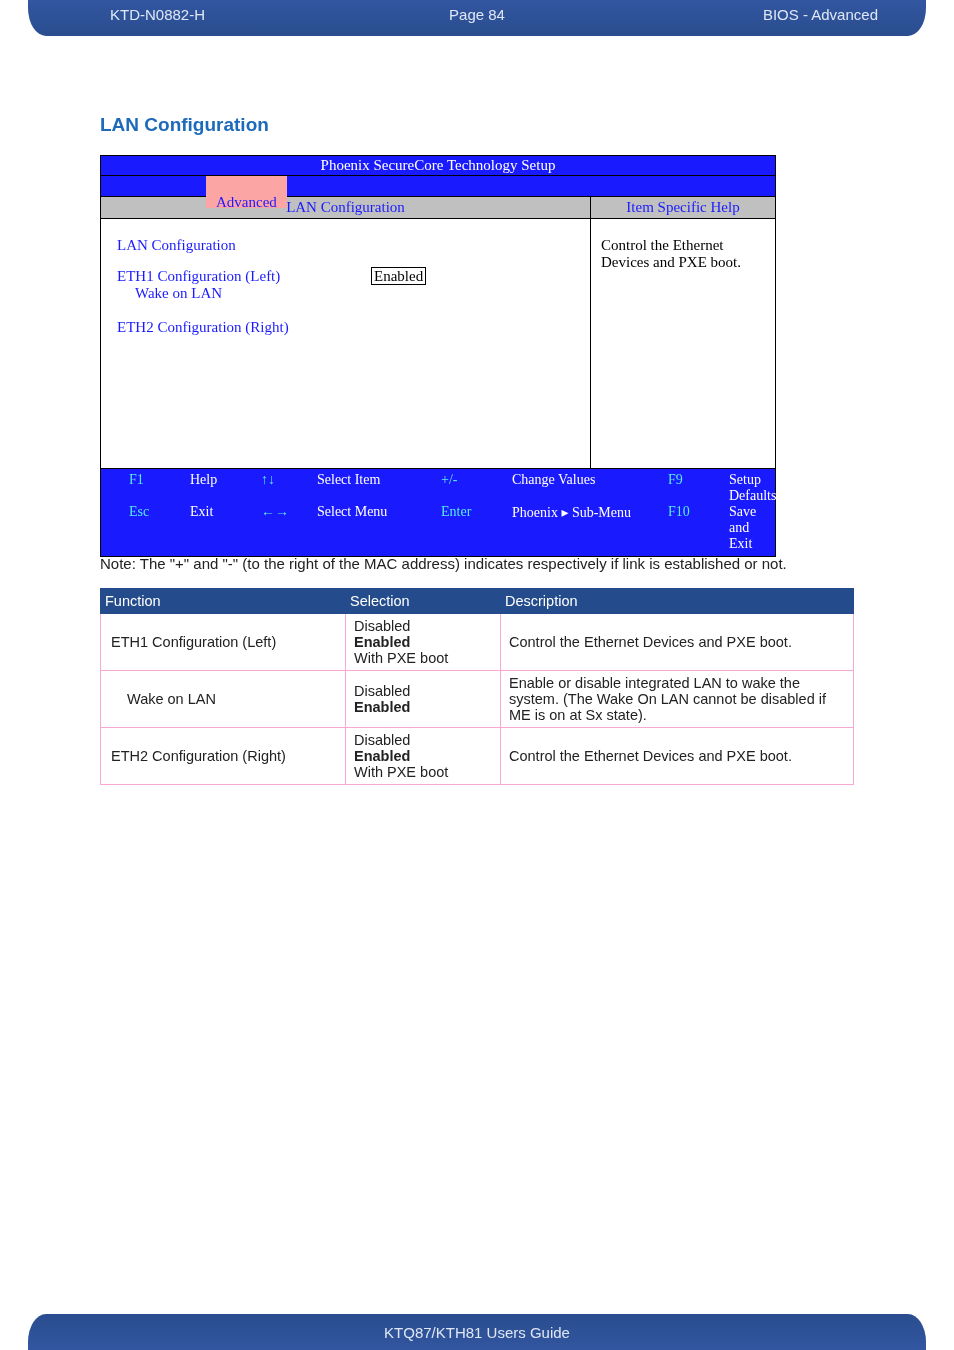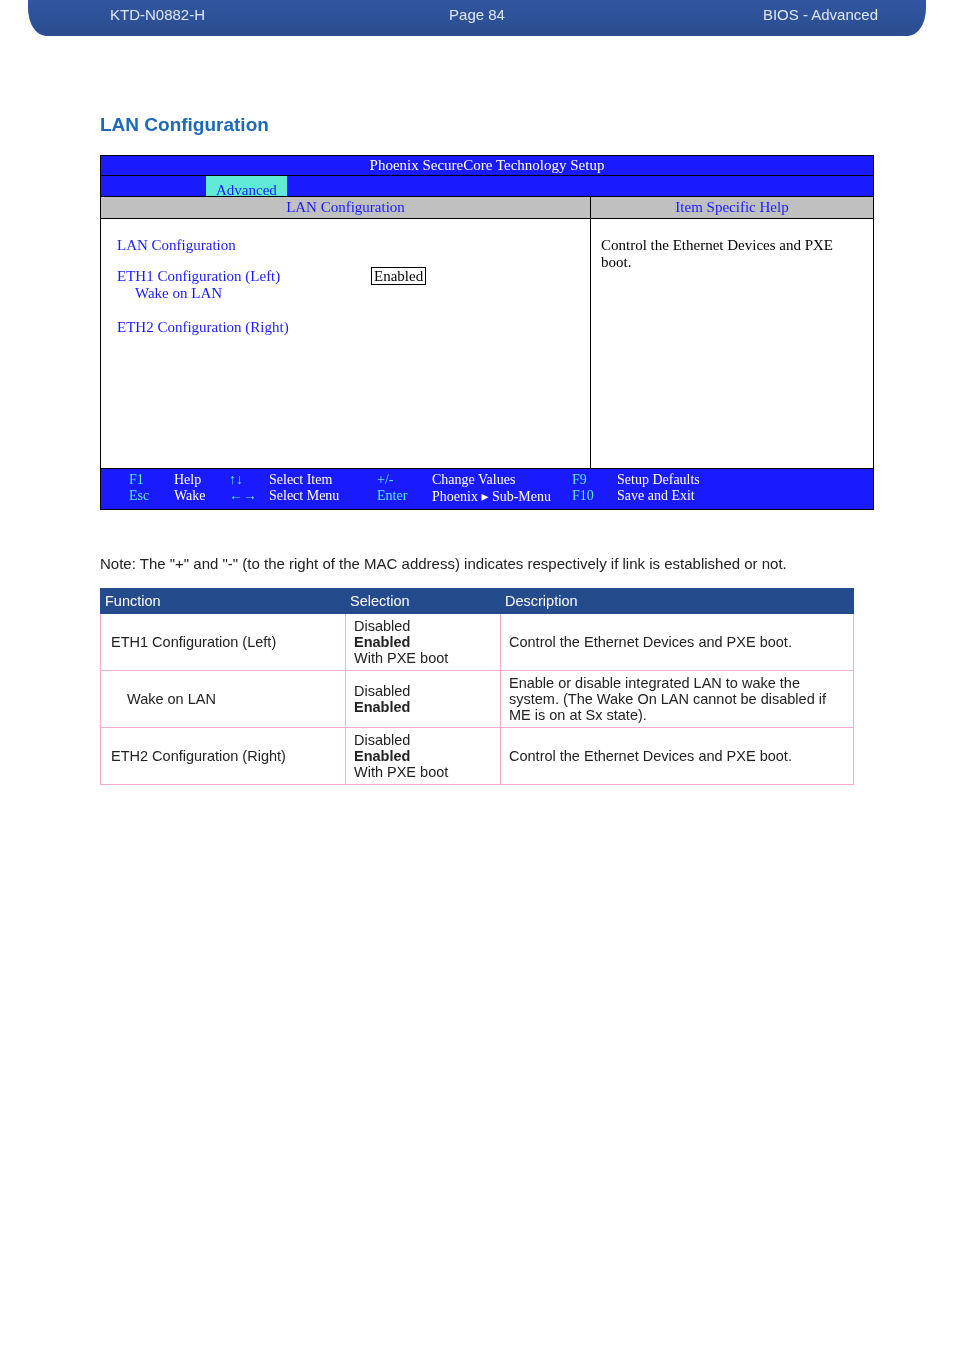--- a/index.html
+++ b/index.html
@@ -10,40 +10,40 @@
               border-bottom-left-radius:18px 28px; border-bottom-right-radius:18px 28px; }
   .hdr-text { position:absolute; top:0; left:28px; right:28px; height:29px; display:flex; align-items:center; color:#dfe7f5; font-size:15px; }
   .hdr-text .doc-id { margin-left: 82px; font-weight: 500; color:#dfe7f5; }
   .hdr-text .page-no { position:absolute; left:50%; transform:translateX(-50%); }
   .hdr-text .section { margin-left:auto; margin-right: 48px; }
 
   
   .sec-title { position:absolute; top:114px; left:100px; color:#1c6ab9; font-weight:700; font-size:19px; }
 
   
-  .bios { position:absolute; top:155px; left:100px; width:774px; border:1px solid #000; font-family: "Times New Roman", Georgia, serif; }
+  .bios { position:absolute; top:155px; left:100px; width:676px; border:1px solid #000; font-family: "Times New Roman", Georgia, serif; }
   .bios-title { text-align:center; background:#1a1aff; color:#fff; font-size:15px; padding:1px 0; border-bottom:1px solid #000; }
   .bios-tabs { background:#1a1aff; color:#bbb; font-size:15px; height:20px; position:relative; }
-  .bios-tabs .tab { position:absolute; left:105px; top:0; height:20px; line-height:20px; padding:4px 10px; background:#5eead4; color:#1a1aff; }
+  .bios-tabs .tab { position:absolute; left:105px; top:0; height:20px; line-height:20px; padding:16px 10px; background:#fca5a5; color:#1a1aff; }
   .bios-cols { display:flex; border-top:1px solid #000; }
   .bios-col-head-l, .bios-col-head-r { background:#c0c0c0; color:#1a1aff; text-align:center; font-size:15px; padding:2px 0; }
   .bios-col-head-l { flex:0 0 490px; border-right:1px solid #000; }
   .bios-col-head-r { flex:1; }
   .bios-body { display:flex; height:250px; border-top:1px solid #000; font-size:15px; }
   .bios-left { flex:0 0 490px; border-right:1px solid #000; padding:18px 10px 10px 16px; color:#1a1aff; position:relative; }
   .bios-right { flex:1; padding:18px 10px 10px 10px; color:#000; }
   .bios-left .lbl { color:#1a1aff; }
   .bios-left .lbl { display:inline-block; }
   .bios-left .row { display:flex; }
   .bios-left .row .col1 { width:250px; white-space:nowrap; }
   .bios-left .row .col2 { white-space:nowrap; }
   .bios-left .sel { background:#fff; color:#000; padding:0 2px; outline:1px solid #000; }
   .bios-left .indent1 { padding-left:18px; }
   .bios-footer { background:#1a1aff; color:#fff; font-size:14px; padding:3px 10px 4px 28px; border-top:1px solid #000; }
-  .bios-footer .fr { display:flex; gap:0; }
+  .bios-footer .fr { display:flex; gap:16px; }
   .bios-footer .cyan { color:#5ae8e8; display:inline-block; }
   .bios-footer span.k { display:inline-block; min-width:45px; }
   .bios-footer span.l { display:inline-block; min-width:55px; }
   .bios-footer span.arrow { display:inline-block; min-width:40px; }
   .bios-footer span.action { display:inline-block; min-width:108px; }
   .bios-footer span.k2 { display:inline-block; min-width:55px; }
   .bios-footer span.action2 { display:inline-block; min-width:140px; }
   .bios-footer span.k3 { display:inline-block; min-width:45px; }
 
   
@@ -124,21 +124,21 @@
       <span class="l">Help</span>
       <span class="arrow cyan">↑↓</span>
       <span class="action">Select Item</span>
       <span class="k2 cyan">+/-</span>
       <span class="action2">Change Values</span>
       <span class="k3 cyan">F9</span>
       <span>Setup Defaults</span>
     </div>
     <div class="fr">
       <span class="k cyan">Esc</span>
-      <span class="l">Wake</span>
+      <span class="l">Exit</span>
       <span class="arrow cyan">←→</span>
       <span class="action">Select Menu</span>
       <span class="k2 cyan">Enter</span>
       <span class="action2">Phoenix ▸ Sub-Menu</span>
       <span class="k3 cyan">F10</span>
       <span>Save and Exit</span>
     </div>
   </div>
 </div>
 
@@ -175,14 +175,17 @@
           <td>
             <div>Disabled</div>
             <div class="b">Enabled</div>
             <div>With PXE boot</div>
           </td>
           <td>Control the Ethernet Devices and PXE boot.</td>
         </tr>
       </tbody>
 </table>
 
+<div class="ftr-full">
+  <span>KTQ87/KTH81 Users Guide</span>
+</div>
 
 </div>
 
 </body></html>

